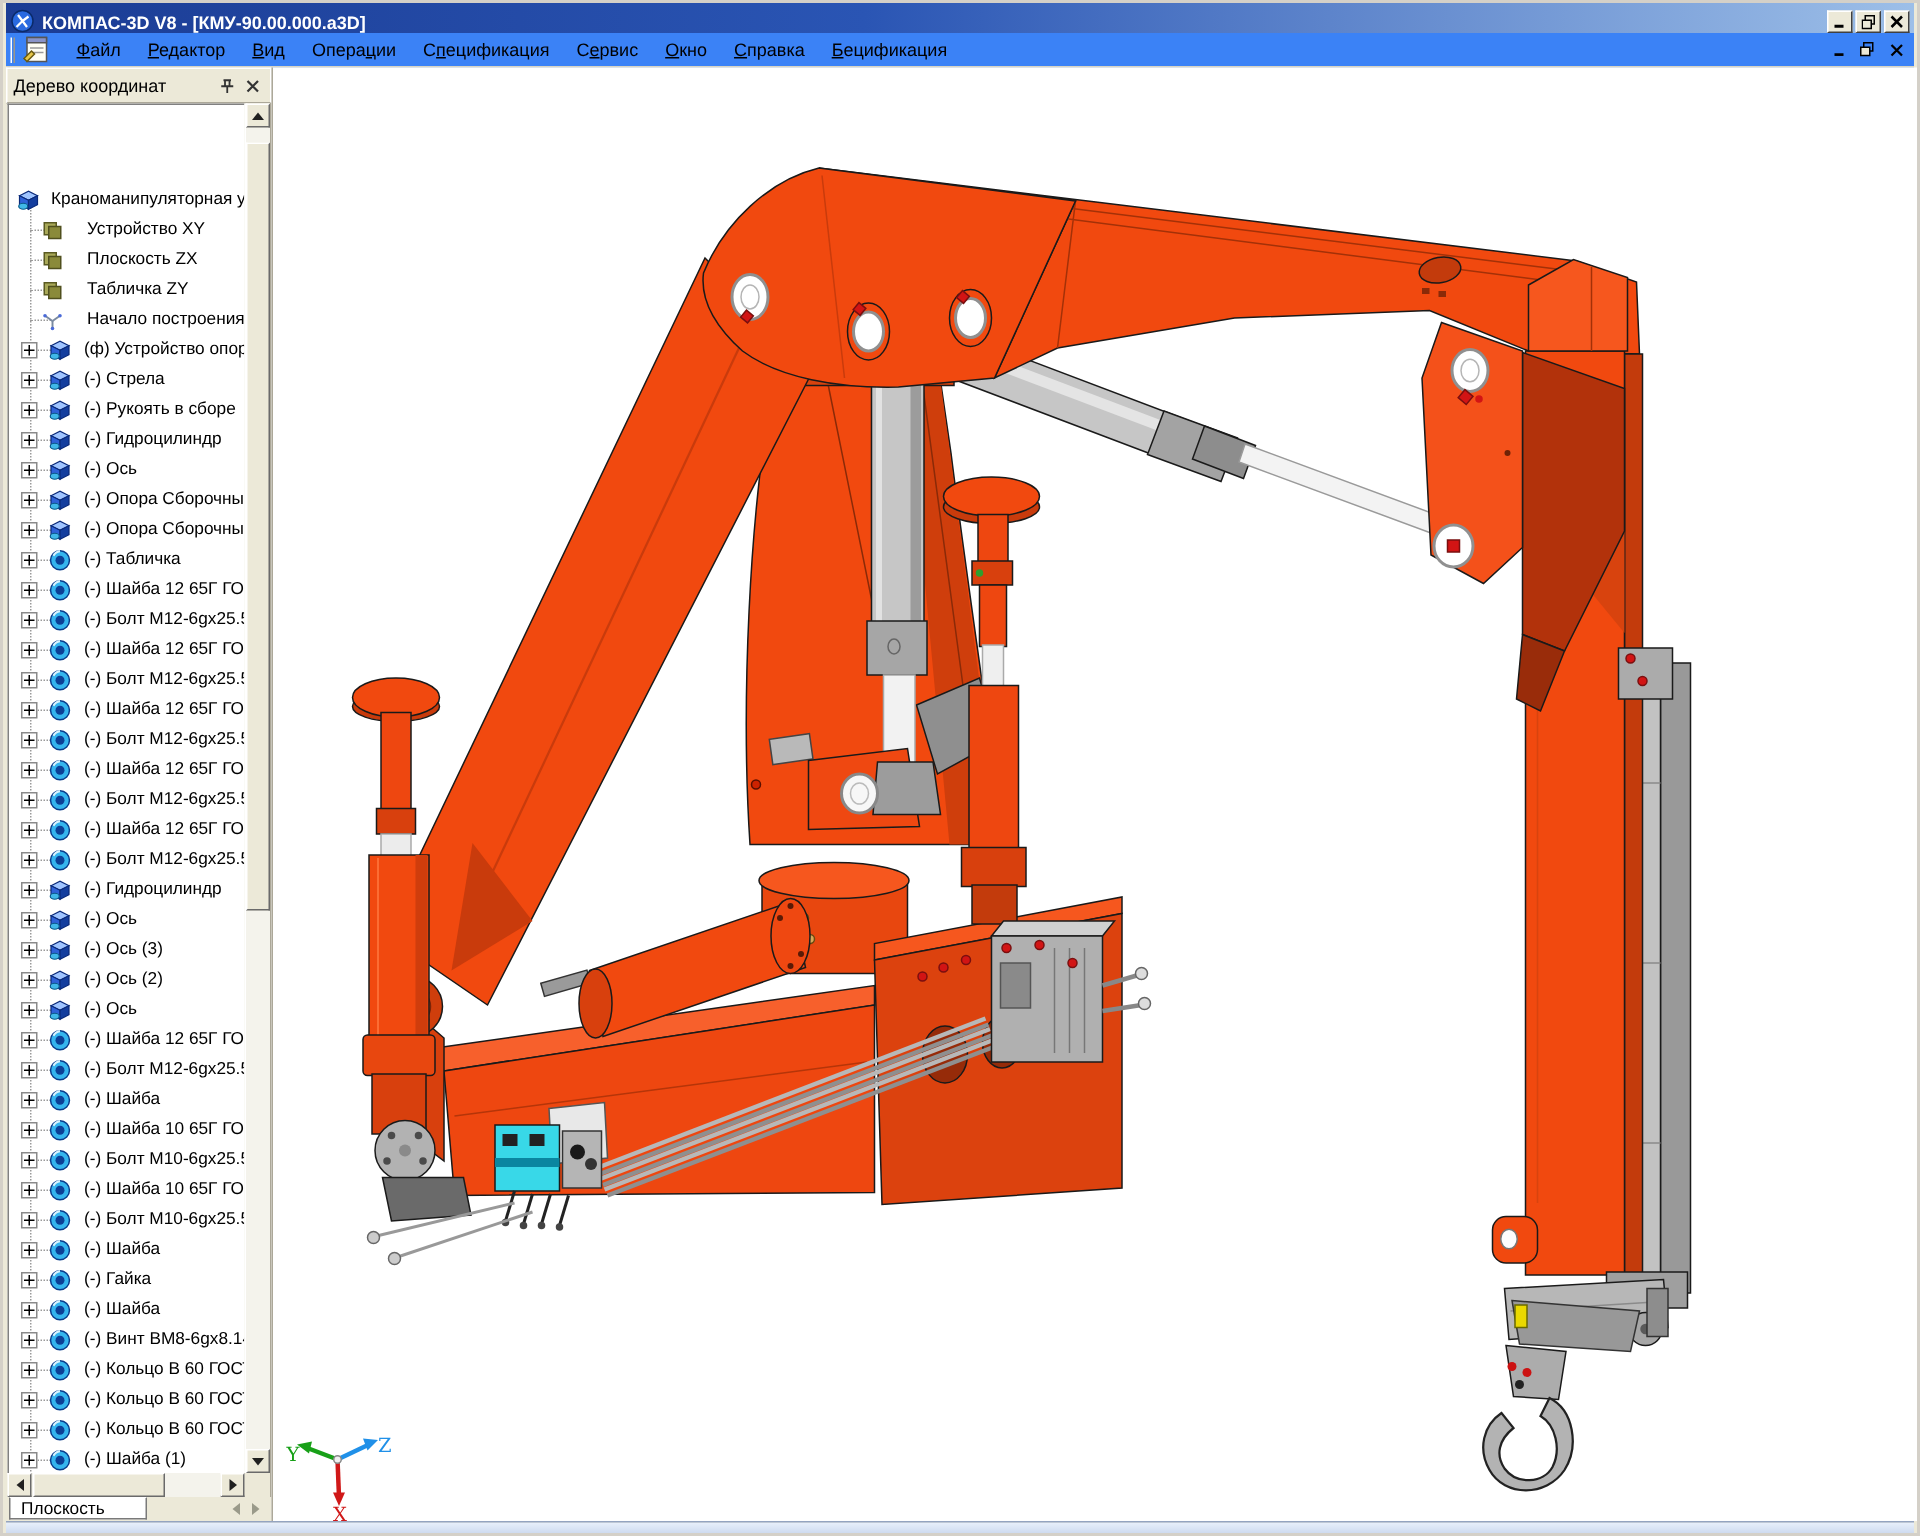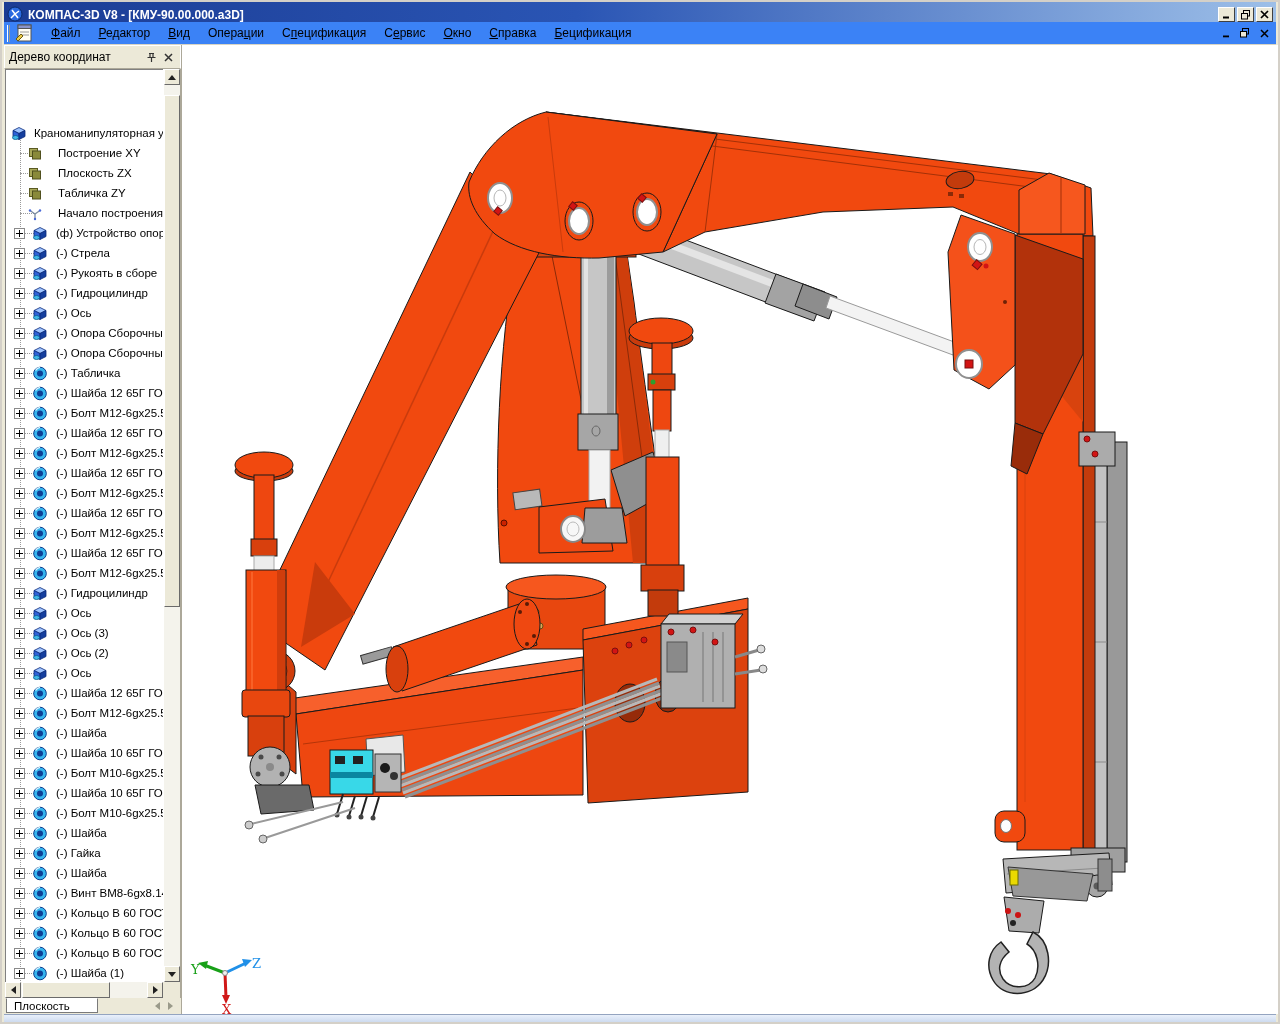--- a/index.html
+++ b/index.html
@@ -169,21 +169,21 @@
                 <ellipse cx="4.5" cy="12.5" rx="3" ry="2" fill="#40b8e8" stroke="#0a5a8a" stroke-width="0.8"></ellipse>
               </svg></span>
             <span class="tlabel">Краноманипуляторная у</span>
           </div>
           <div class="tree-row nonexp" style="top: 28px;">
             <span class="hseg"></span>
             <span class="ticon"><svg width="16" height="16">
                 <rect x="2.5" y="3.5" width="8" height="8" fill="#a8a858" stroke="#5a5a22"></rect>
                 <rect x="5.5" y="6" width="8" height="8" fill="#8a8a3a" stroke="#50501e"></rect>
               </svg></span>
-            <span class="tlabel">Построение XY</span>
+            <span class="tlabel">Устройство XY</span>
           </div>
           <div class="tree-row nonexp" style="top: 48px;">
             <span class="hseg"></span>
             <span class="ticon"><svg width="16" height="16">
                 <rect x="2.5" y="3.5" width="8" height="8" fill="#a8a858" stroke="#5a5a22"></rect>
                 <rect x="5.5" y="6" width="8" height="8" fill="#8a8a3a" stroke="#50501e"></rect>
               </svg></span>
             <span class="tlabel">Плоскость ZX</span>
           </div>
           <div class="tree-row nonexp" style="top: 68px;">

